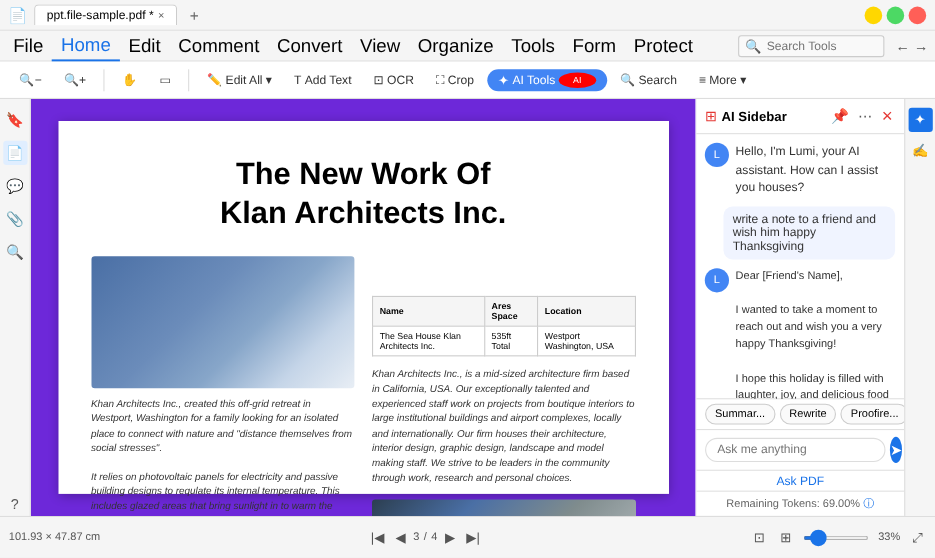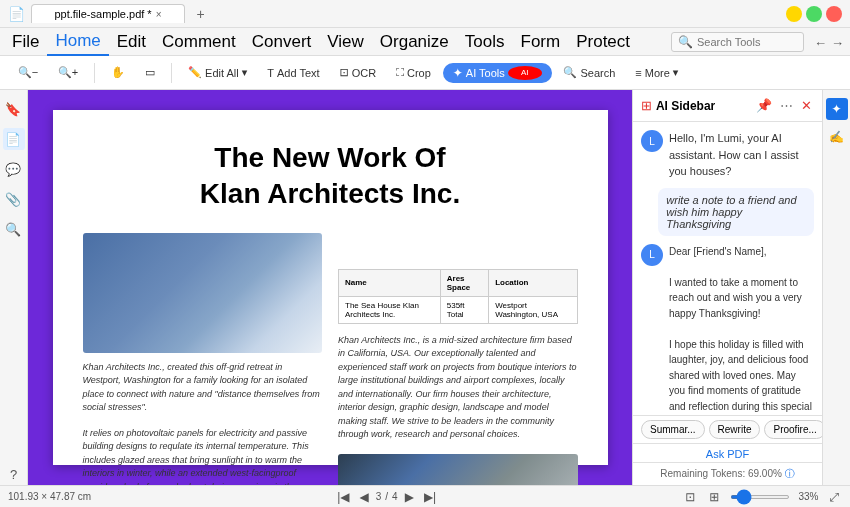--- a/index.html
+++ b/index.html
@@ -1,21 +1,21 @@
 <!DOCTYPE html>
 <html><head>
   <meta charset="utf-8">
   <style>
     * { margin: 0; padding: 0; box-sizing: border-box; }
     body { font-family: 'Segoe UI', Arial, sans-serif; font-size: 12px; background: #f0f0f0; width: 850px; height: 507px; overflow: hidden; display: flex; flex-direction: column; }
 
     
     .title-bar { height: 28px; background: #f5f5f5; display: flex; align-items: center; padding: 0 8px; border-bottom: 1px solid #ddd; }
     .title-bar-left { display: flex; align-items: center; gap: 6px; flex: 1; }
-    .tab { background: #fff; border: 1px solid #ccc; border-bottom: none; padding: 3px 22px; font-size: 11px; display: flex; align-items: center; gap: 4px; border-radius: 4px 4px 0 0; }
+    .tab { background: #fff; border: 1px solid #ccc; border-bottom: none; padding: 3px 10px; font-size: 11px; display: flex; align-items: center; gap: 4px; border-radius: 4px 4px 0 0; }
     .tab-close { font-size: 10px; color: #666; cursor: pointer; }
     .new-tab { font-size: 14px; color: #666; cursor: pointer; padding: 2px 6px; }
     .title-bar-controls { display: flex; align-items: center; gap: 4px; }
     .win-btn { width: 16px; height: 16px; border-radius: 50%; border: none; cursor: pointer; font-size: 9px; display: flex; align-items: center; justify-content: center; }
     .win-minimize { background: #ffd700; }
     .win-maximize { background: #4cd964; }
     .win-close { background: #ff5f57; }
 
     
     .menu-bar { height: 28px; background: #f5f5f5; display: flex; align-items: center; padding: 0 4px; border-bottom: 1px solid #ddd; }
@@ -64,21 +64,21 @@
     .info-table th { background: #f5f5f5; font-weight: 600; }
     .arch-img { width: 100%; height: 120px; background: linear-gradient(135deg, #4a6fa5 0%, #6b8cba 40%, #87a6c9 60%, #c5d5e8 80%, #e8eef5 100%); border-radius: 3px; }
     .arch-img2 { width: 100%; height: 80px; background: linear-gradient(135deg, #2c3e50 0%, #4a6fa5 30%, #7f8c8d 60%, #bdc3c7 100%); border-radius: 3px; }
 
     
     .right-panel { width: 28px; background: #f5f5f5; border-left: 1px solid #ddd; display: flex; flex-direction: column; align-items: center; padding-top: 8px; gap: 6px; }
     .right-panel-icon { width: 22px; height: 22px; display: flex; align-items: center; justify-content: center; cursor: pointer; border-radius: 3px; color: #555; }
     .right-panel-icon.highlight { background: #1a73e8; color: white; border-radius: 3px; }
 
     
-    .status-bar { height: 22px; background: #f5f5f5; border-top: 1px solid #ddd; display: flex; align-items: center; padding: 0 8px; font-size: 10px; color: #555; gap: 8px; }
+    .status-bar { height: 38px; background: #f5f5f5; border-top: 1px solid #ddd; display: flex; align-items: center; padding: 0 8px; font-size: 10px; color: #555; gap: 8px; }
     .status-bar-right { margin-left: auto; display: flex; align-items: center; gap: 8px; }
     .zoom-slider { width: 60px; height: 4px; accent-color: #1a73e8; }
     .nav-btn { background: none; border: none; cursor: pointer; color: #555; font-size: 12px; padding: 0 3px; }
   </style>
 </head>
 <body>
 
 <div class="title-bar">
   <div class="title-bar-left">
     <span style="font-size:14px;">📄</span>
@@ -215,38 +215,44 @@
 
     <div class="ai-chat">
 
       <div class="ai-message">
         <div style="display:flex;align-items:flex-start;gap:6px;">
           <div style="width:22px;height:22px;background:#4285f4;border-radius:50%;display:flex;align-items:center;justify-content:center;color:white;font-size:10px;flex-shrink:0;">L</div>
           <p style="font-size:11px;line-height:1.5;">Hello, I'm Lumi, your AI assistant. How can I assist you houses?</p>
         </div>
       </div>
 
-      <div style="display:flex;justify-content:flex-end;font-style:italic;">
+      <div style="display:flex;justify-content:flex-end;">
         <div class="user-message">write a note to a friend and wish him happy Thanksgiving</div>
       </div>
 
       <div style="display:flex;align-items:flex-start;gap:6px;">
         <div style="width:22px;height:22px;background:#4285f4;border-radius:50%;display:flex;align-items:center;justify-content:center;color:white;font-size:10px;flex-shrink:0;">L</div>
         <p class="ai-response" style="font-size:10px;line-height:1.55;">Dear [Friend's Name],<br><br>I wanted to take a moment to reach out and wish you a very happy Thanksgiving!<br><br>I hope this holiday is filled with laughter, joy, and delicious food shared with loved ones. May you find moments of gratitude and reflection during this special time of the year.<br><br>Thanksgiving is a great opportunity to express appreciation for the people and things that bring us happiness and warmth in our lives. And I wanted you to know that you are certainly one of those cherished blessings to me.</p>
       </div>
 
     </div>
 
     <div class="ai-actions">
       <button class="action-chip">Summar...</button>
       <button class="action-chip">Rewrite</button>
       <button class="action-chip">Proofire...</button>
       <span class="more-btn">⋮</span>
     </div>
 
+    <div class="ask-input-row">
+      <input class="ask-input" type="text" placeholder="Ask me anything" style="">
+      <button class="send-btn">
+        <span>➤</span>
+      </button>
+    </div>
 
     <div style="padding:4px 8px 2px; border-top:1px solid #e0e0e0; display:flex; align-items:center; justify-content:center;">
       <button style="background:none;border:none;font-size:11px;color:#1a73e8;cursor:pointer;">Ask PDF</button>
     </div>
 
     <div class="tokens-bar">
       <span>Remaining Tokens: 69.00%</span>
       <span style="color:#1a73e8; cursor:pointer;"> ⓘ</span>
     </div>
   </div>

